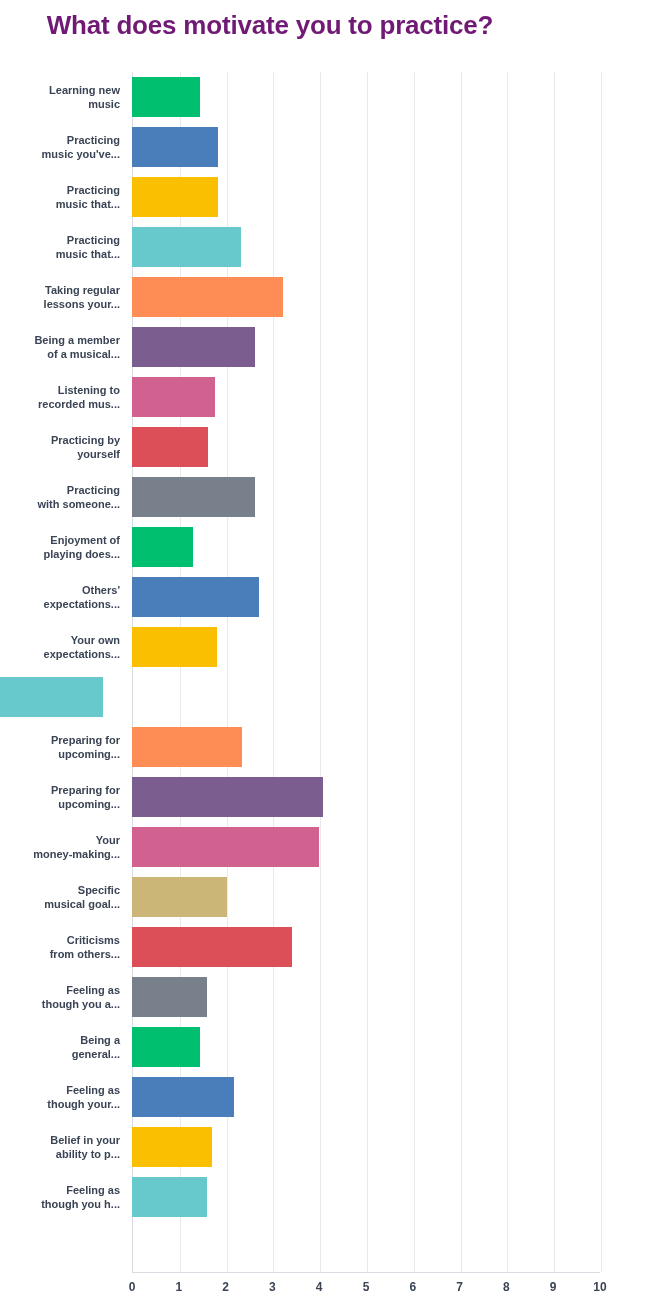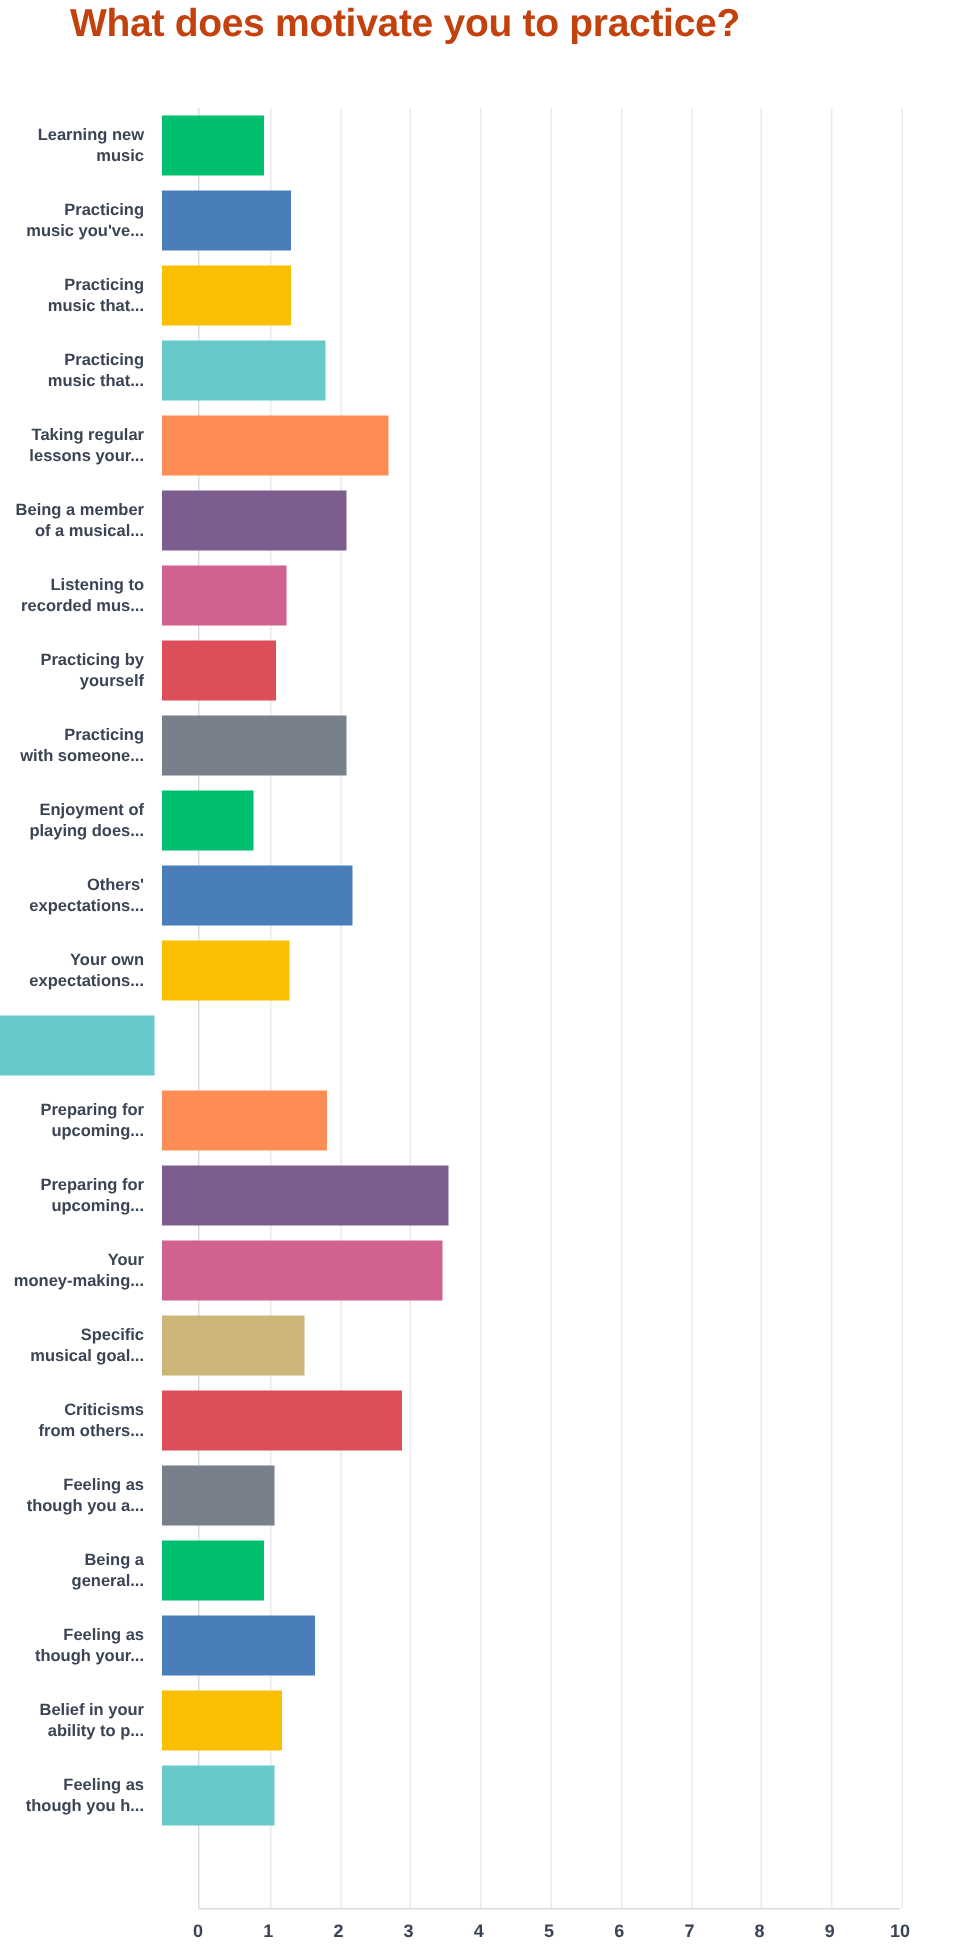--- a/index.html
+++ b/index.html
@@ -11,27 +11,27 @@
   }
   #chart-root {
     position: relative;
     width: 650px;
     height: 1304px;
     background: #ffffff;
     overflow: hidden;
   }
   #chart-title {
     position: absolute;
-    top: 0;
+    top: 10px;
     left: 0;
     width: 540px;
     text-align: center;
     font-size: 26px;
     font-weight: 700;
-    color: #c2410c;
+    color: #701a75;
     letter-spacing: -0.2px;
     font-family: "Liberation Sans", sans-serif;
   }
 
   
   #plot-area {
     position: absolute;
     left: 132px;
     top: 72px;
     width: 468px;   
@@ -61,21 +61,21 @@
     height: 1200px;
   }
   .row {
     position: relative;
     width: 650px;
     height: 50px;
     display: flex;
     align-items: center;
   }
   .row-label {
-    width: 108px;
+    width: 132px;
     padding-right: 12px;
     text-align: right;
     font-size: 11px;
     font-weight: 700;
     line-height: 14px;
     color: #3a4454;
     font-family: "Liberation Sans", sans-serif;
     white-space: pre-line;
   }
   .bar-cell {

